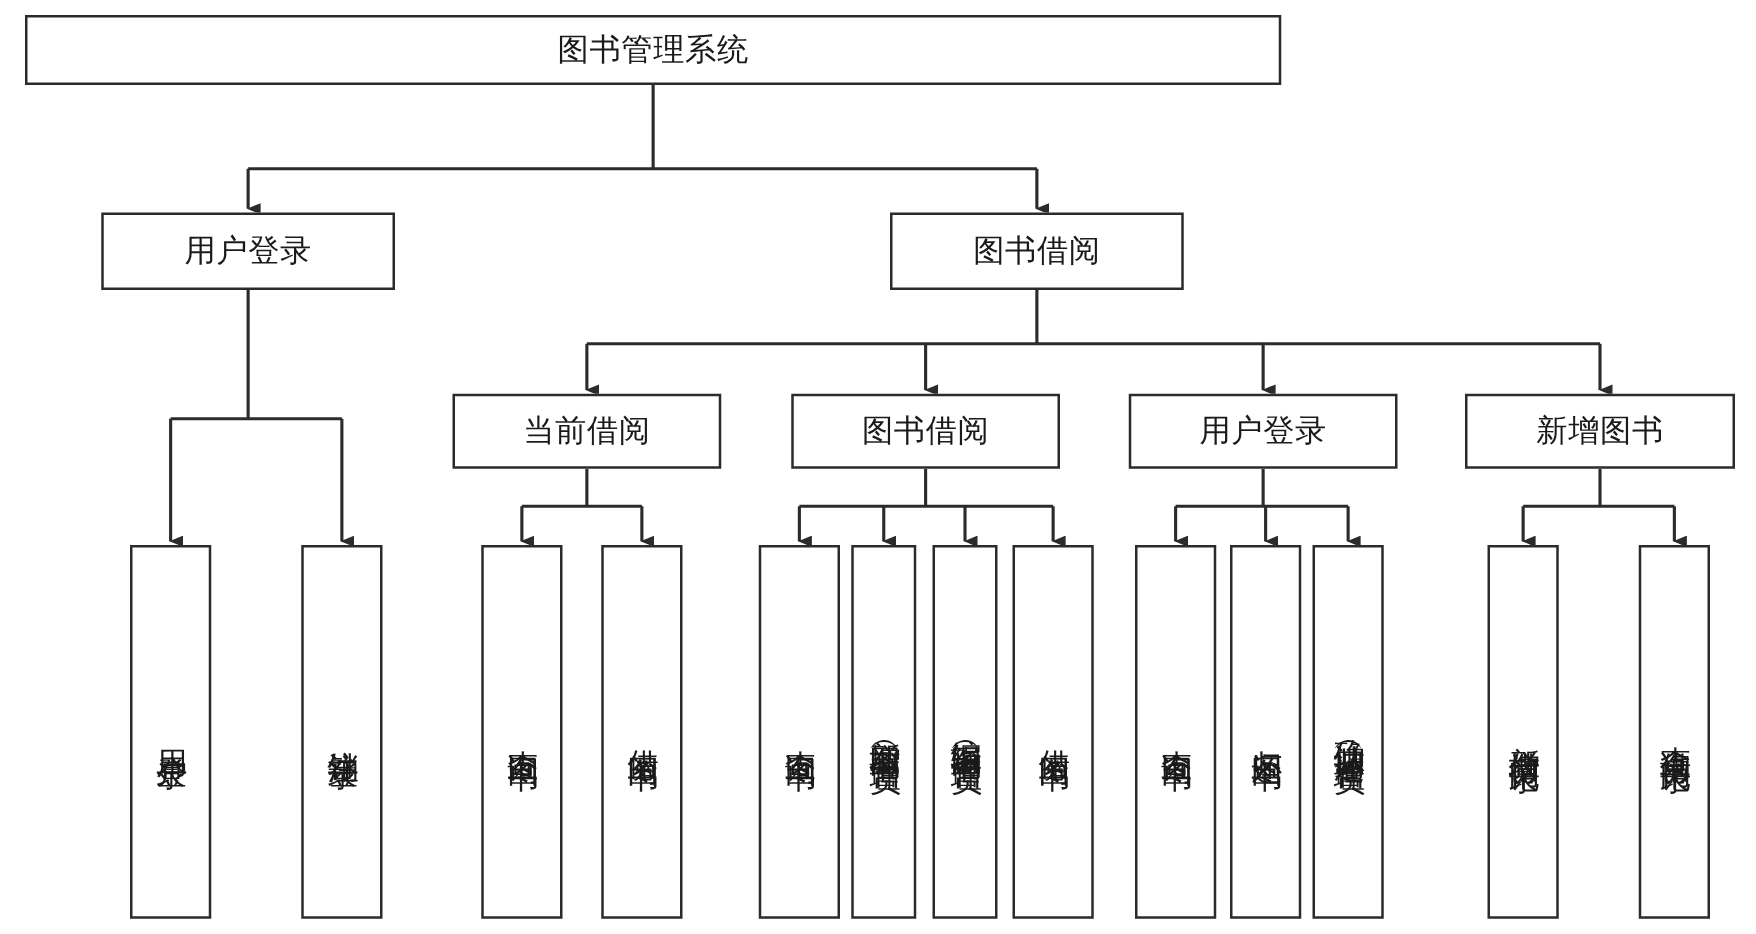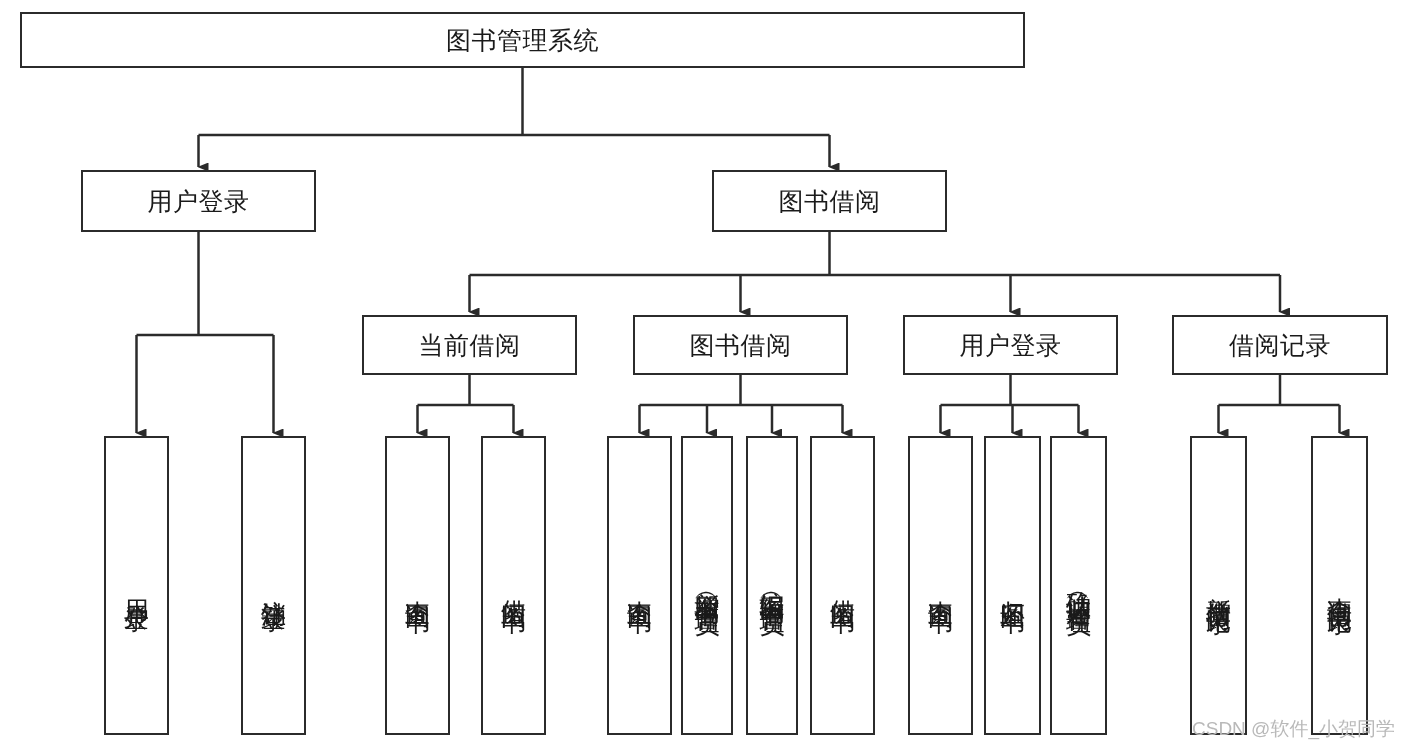--- a/index.html
+++ b/index.html
@@ -124,21 +124,21 @@
       <div class="node horizontal" style="left: 362px; top: 315px; width: 215px; height: 60px;">
         <span class="label">当前借阅</span>
       </div>
       <div class="node horizontal" style="left: 633px; top: 315px; width: 215px; height: 60px;">
         <span class="label">图书借阅</span>
       </div>
       <div class="node horizontal" style="left: 903px; top: 315px; width: 215px; height: 60px;">
         <span class="label">用户登录</span>
       </div>
       <div class="node horizontal" style="left: 1172px; top: 315px; width: 216px; height: 60px;">
-        <span class="label">借阅记录</span>
+        <span class="label">新增图书</span>
       </div>
       <div class="node vertical" style="left: 104px; top: 436px; width: 65px; height: 299px;">
         <span class="label">用户登录</span>
       </div>
       <div class="node vertical" style="left: 241px; top: 436px; width: 65px; height: 299px;">
         <span class="label">注销登录</span>
       </div>
       <div class="node vertical" style="left: 385px; top: 436px; width: 65px; height: 299px;">
         <span class="label">查询图书</span>
       </div>
@@ -166,14 +166,13 @@
       <div class="node vertical" style="left: 1050px; top: 436px; width: 57px; height: 299px;">
         <span class="label">确认归还（管理员）</span>
       </div>
       <div class="node vertical" style="left: 1190px; top: 436px; width: 57px; height: 299px;">
         <span class="label">新增借阅记录</span>
       </div>
       <div class="node vertical" style="left: 1311px; top: 436px; width: 57px; height: 299px;">
         <span class="label">查询借阅记录</span>
       </div>
     </div>
-  <div class="watermark" style="left: 1192px; top: 716px;">CSDN @软件_小贺同学</div>
 </div>
 
 </body></html>

